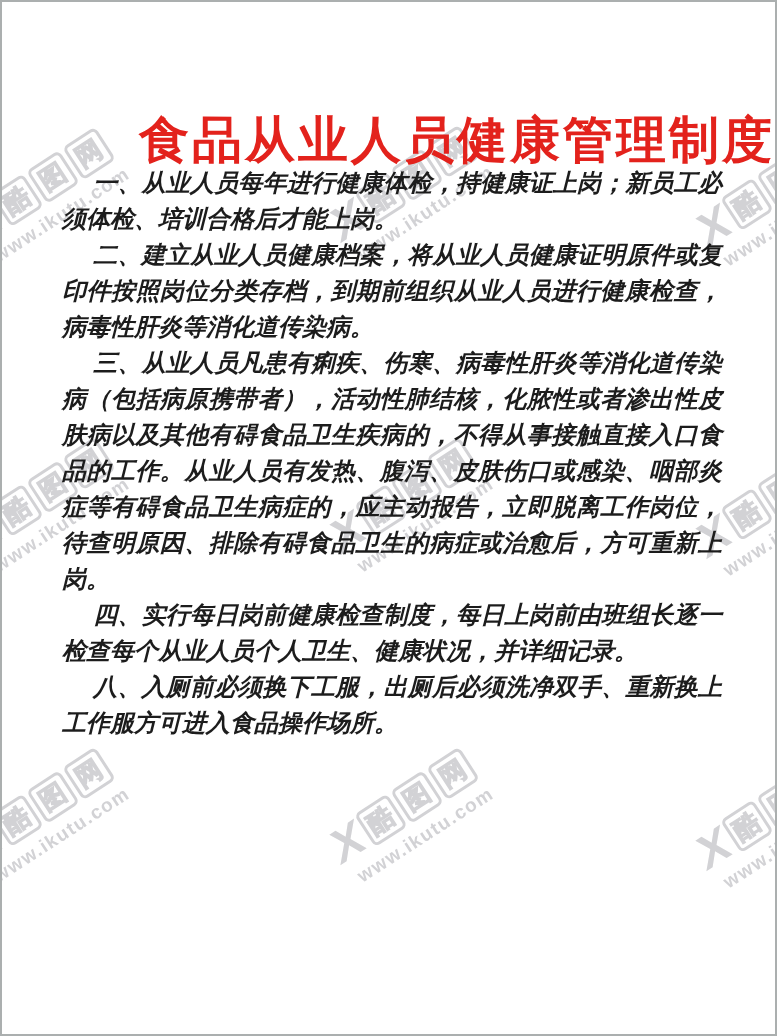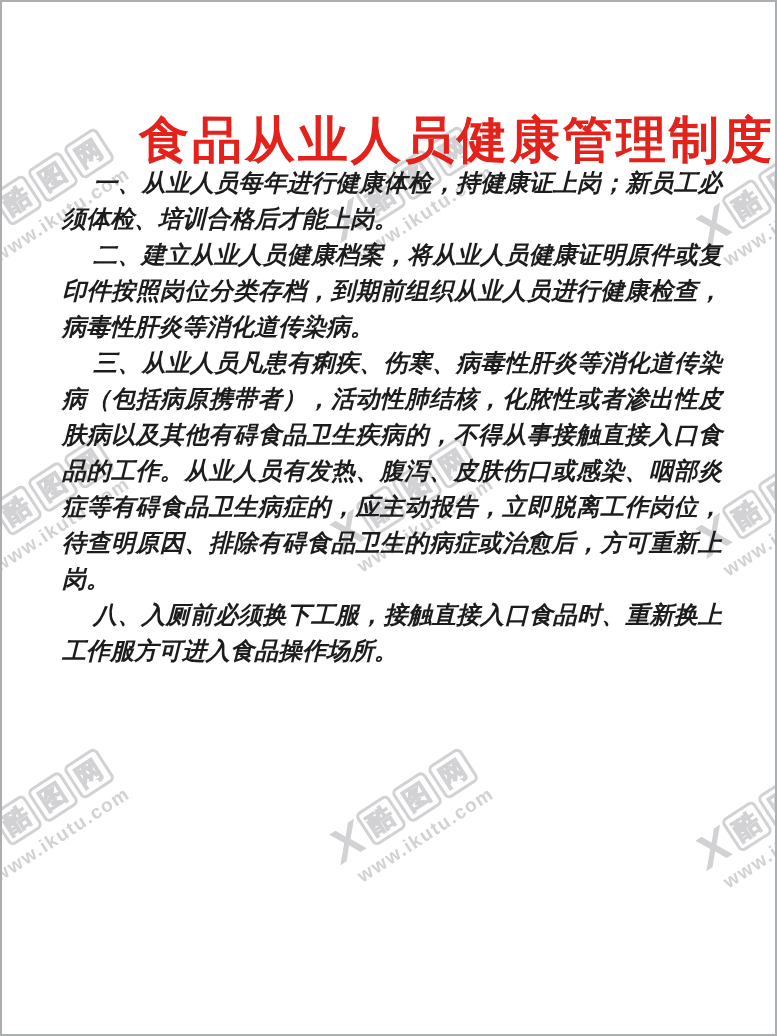--- a/index.html
+++ b/index.html
@@ -154,17 +154,18 @@
       </div>
     </div>
 
   <div class="doc">
     <h1 class="title" style="color: rgb(227, 34, 28);">食品从业人员健康管理制度</h1>
 
     <div class="content">
       <p>一、从业人员每年进行健康体检，持健康证上岗；新员工必须体检、培训合格后才能上岗。</p>
       <p>二、建立从业人员健康档案，将从业人员健康证明原件或复印件按照岗位分类存档，到期前组织从业人员进行健康检查，病毒性肝炎等消化道传染病。</p>
       <p>三、从业人员凡患有痢疾、伤寒、病毒性肝炎等消化道传染病（包括病原携带者），活动性肺结核，化脓性或者渗出性皮肤病以及其他有碍食品卫生疾病的，不得从事接触直接入口食品的工作。从业人员有发热、腹泻、皮肤伤口或感染、咽部炎症等有碍食品卫生病症的，应主动报告，立即脱离工作岗位，待查明原因、排除有碍食品卫生的病症或治愈后，方可重新上岗。</p>
-      <p>八、入厕前必须换下工服，接触直接入口食品时、重新换上工作服方可进入食品操作场所。</p>
+      <p>四、实行每日岗前健康检查制度，每日上岗前由班组长逐一检查每个从业人员个人卫生、健康状况，并详细记录。</p>
+      <p>八、入厕前必须换下工服，出厕后必须洗净双手、重新换上工作服方可进入食品操作场所。</p>
     </div>
   </div>
 
 </div>
 
 </body></html>

